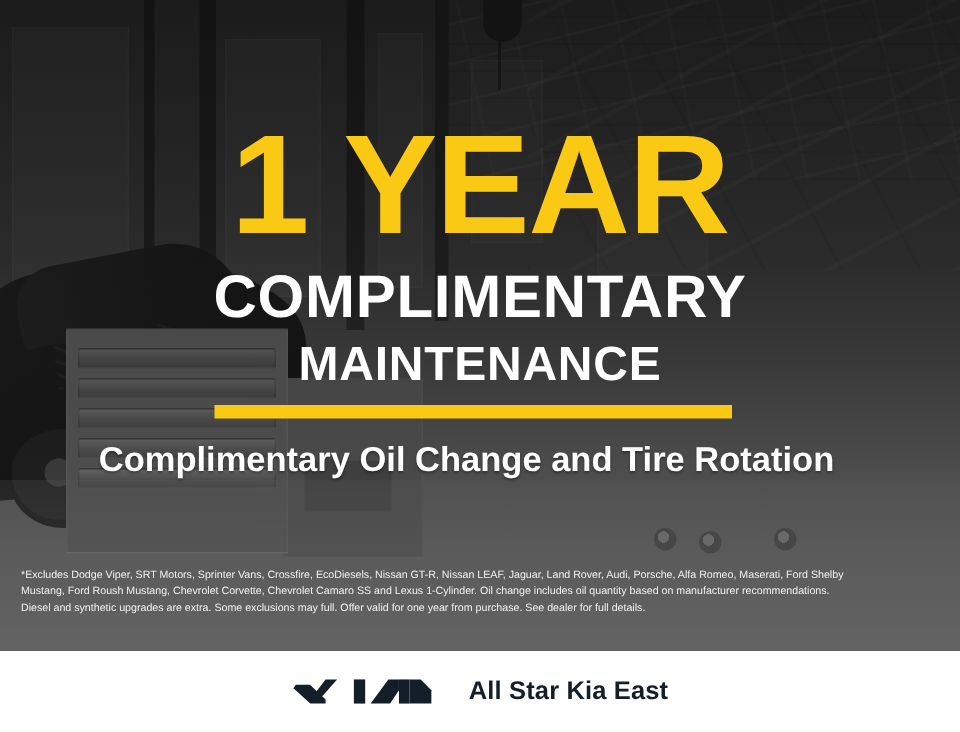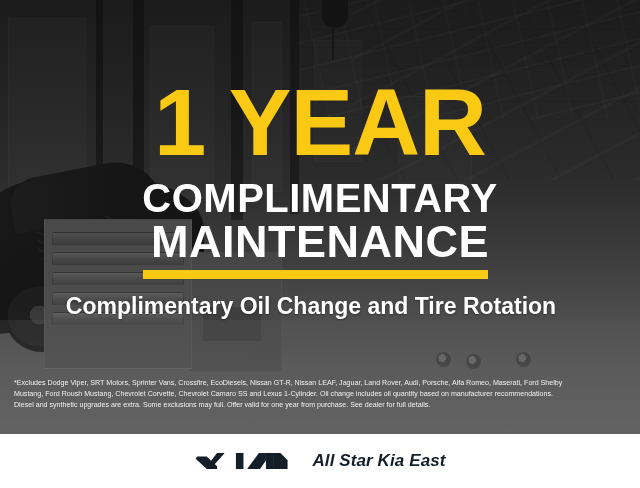--- a/index.html
+++ b/index.html
@@ -218,21 +218,21 @@
     line-height: 44px;
     font-weight: bold;
     letter-spacing: 0.5px;
     color: #ffffff;
   }
   .headline-2 {
     position: absolute;
     top: 218px;
     left: 0; right: 0;
     text-align: center;
-    font-size: 45px;
+    font-size: 32px;
     line-height: 48px;
     font-weight: bold;
     letter-spacing: 0.5px;
     color: #ffffff;
   }
 
   .divider {
     position: absolute;
     top: 270px;
     left: 143px;
@@ -267,21 +267,20 @@
   
   .footer {
     position: absolute;
     left: 0; right: 0; bottom: 0;
     height: 54px;
     background: #ffffff;
     display: flex;
     align-items: center;
     justify-content: center;
     gap: 22px;
-    font-style: italic;
   }
   .kia-logo { display: block; }
   .dealer-name {
     font-size: 17px;
     font-weight: bold;
     color: #131E29;
     letter-spacing: 0.1px;
   }
 </style>
 </head>

